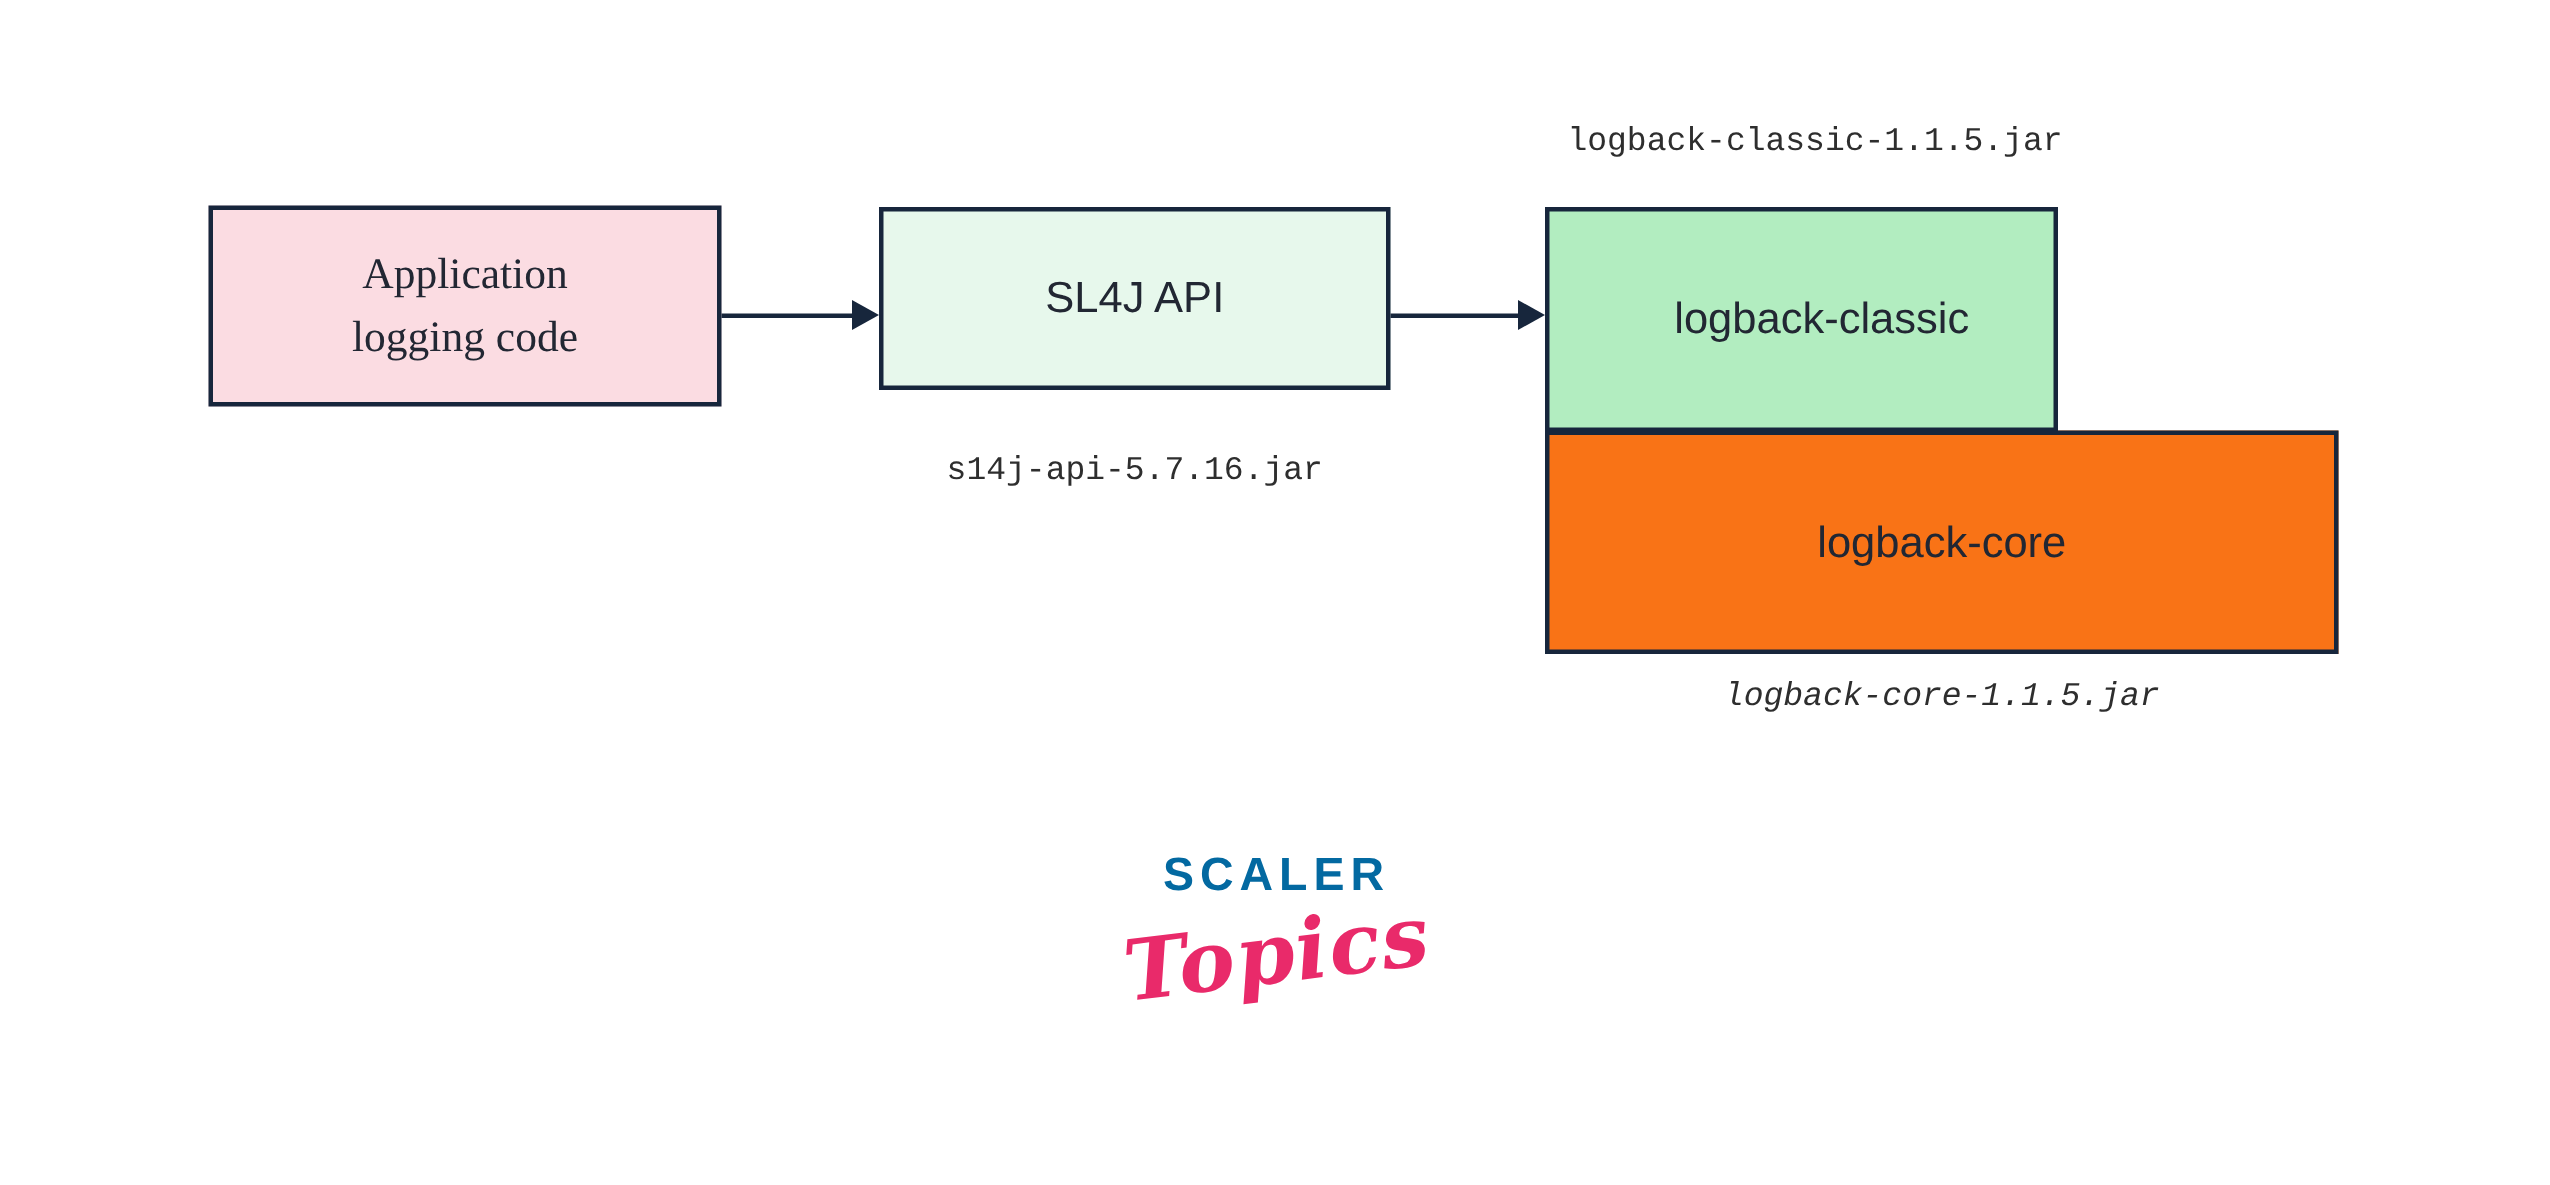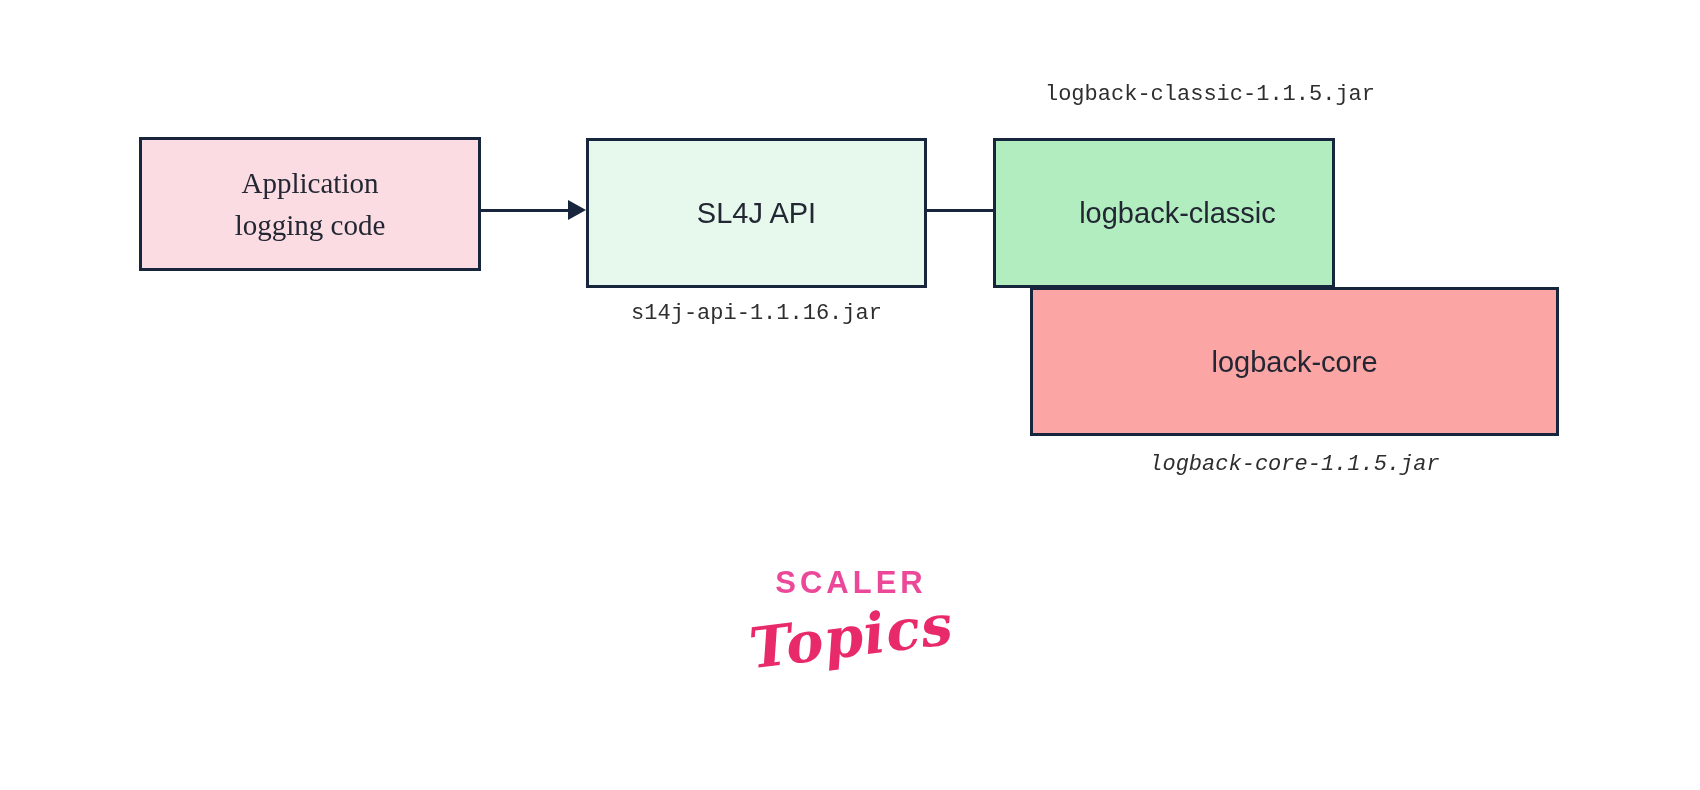--- a/index.html
+++ b/index.html
@@ -19,23 +19,23 @@
     border:3px solid #17263c;
     display:flex;
     align-items:center;
     justify-content:center;
     text-align:center;
     font-size:29px;
     line-height:42px;
     color:#222733;
   }
   #app-box     { left:139px;  top:137px; width:342px; height:134px; background:#fbdce2;font-family:Liberation Serif, serif; }
-  #slf4j-box   { left:586px;  top:138px; width:341px; height:150px; background:#e7f8ec; }
-  #classic-box { left:993px; top:138px; width:342px; height:150px; background:#b2edc0; z-index:2;padding-left:27px; }
-  #core-box    { left:1030px; top:287px; width:529px; height:149px; background:#fca5a5; z-index:1; }
+  #slf4j-box   { left:586px;  top:138px; width:341px; height:122px; background:#e7f8ec; }
+  #classic-box { left:1030px; top:138px; width:342px; height:150px; background:#b2edc0; z-index:2;padding-left:27px; }
+  #core-box    { left:1030px; top:287px; width:529px; height:149px; background:#f97316; z-index:1; }
   #app-box .box-label { display:block; width:210px; }
 
   
   .jar-label {
     position:absolute;
     font-family:"Liberation Mono", "DejaVu Sans Mono", monospace;
     font-size:22px;
     color:#2e2e2e;
     text-align:center;
     white-space:nowrap;
@@ -60,21 +60,21 @@
   #arrow-1 .arrow-line { width:88px; }
   #arrow-2 { left:927px; top:200px; width:103px; }
   #arrow-2 .arrow-line { width:86px; }
 
   
   #logo { position:absolute; left:701px; top:565px; width:300px; text-align:center; }
   #logo-brand {
     font-size:31px;
     font-weight:800;
     letter-spacing:4px;
-    color:#ec4899;
+    color:#0369a1;
   }
   #logo-word {
     display:inline-block;
     margin-top:2px;
     font-family:"DejaVu Serif", serif;
     font-style:italic;
     font-weight:bold;
     font-size:56px;
     color:#e92a6a;
     transform:rotate(-7deg);
@@ -107,21 +107,21 @@
   </div>
 
   <div class="box" id="classic-box">
     <span class="box-label">logback-classic</span>
   </div>
 
   <div class="box" id="core-box">
     <span class="box-label">logback-core</span>
   </div>
 
-  <div class="jar-label" id="slf4j-jar-label">s14j-api-1.1.16.jar</div>
+  <div class="jar-label" id="slf4j-jar-label">s14j-api-5.7.16.jar</div>
 
   <div class="jar-label" id="core-jar-label">logback-core-1.1.5.jar</div>
 
   <div id="logo">
     <div id="logo-brand">SCALER</div>
     <div id="logo-word">Topics</div>
   </div>
 
 </div>
 

